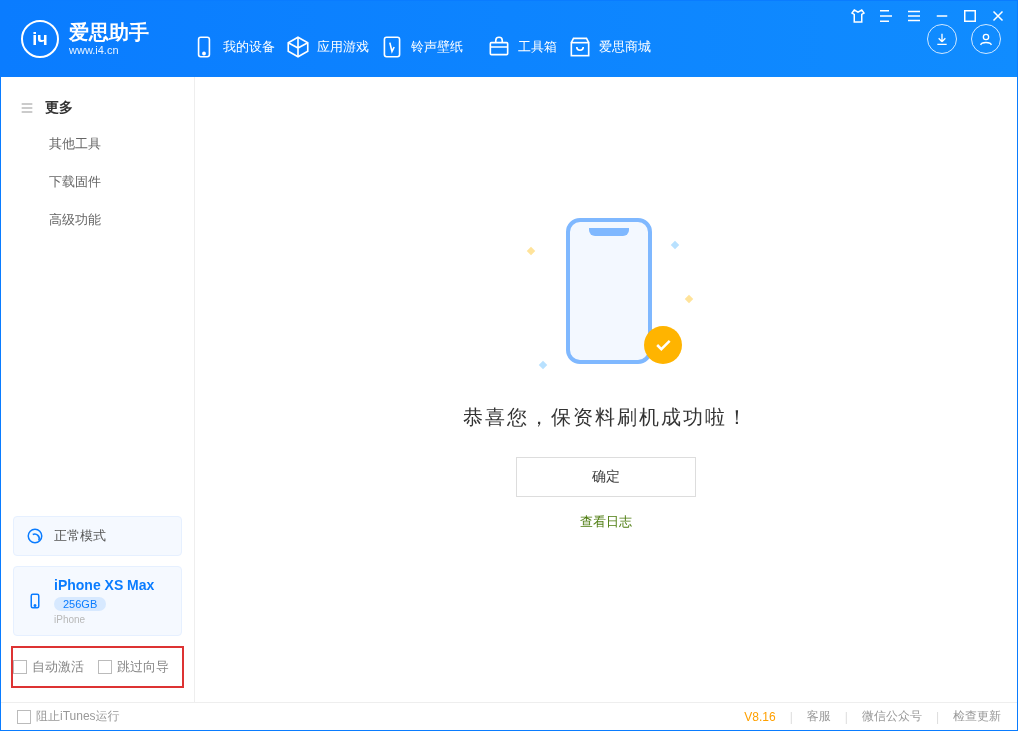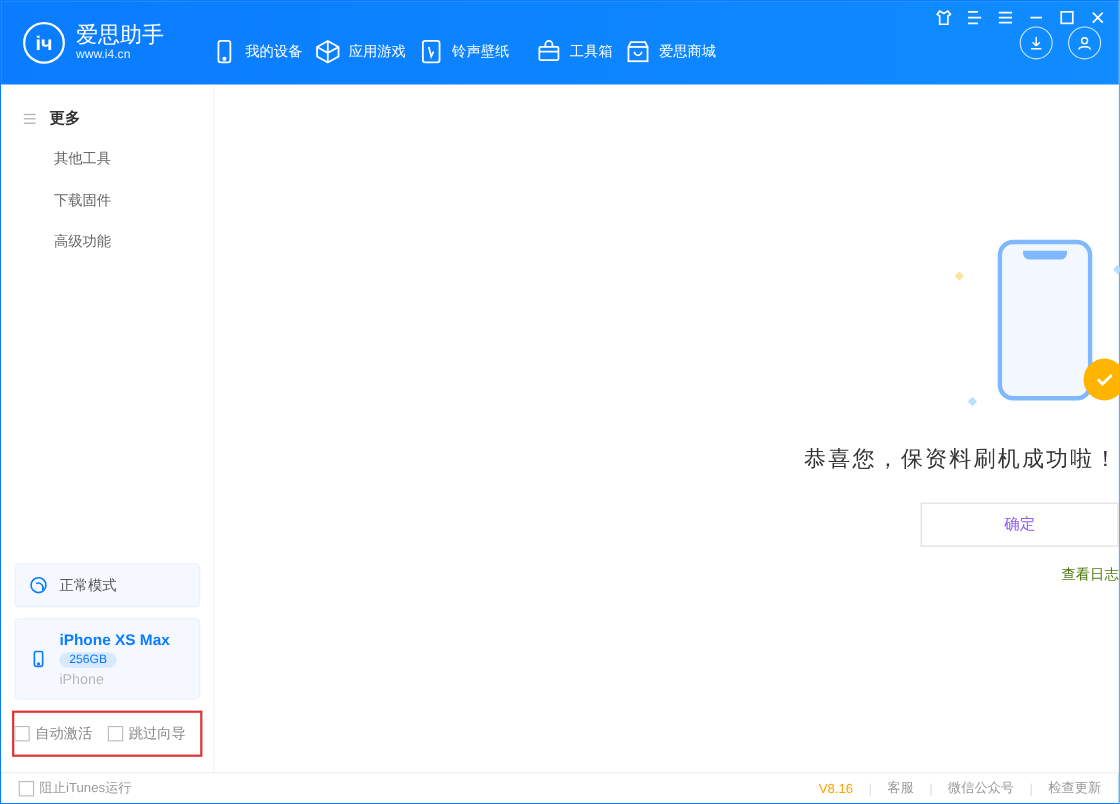--- a/index.html
+++ b/index.html
@@ -2,21 +2,21 @@
 <html><head>
 <meta charset="utf-8">
 <style>
 *{box-sizing:border-box;margin:0;padding:0;font-family:"Microsoft YaHei","PingFang SC",sans-serif}
 body{background:#fff}
 .app{width:1018px;height:731px;border:1px solid #0a7cff;position:relative;display:flex;flex-direction:column;background:#fff}
 .header{height:76px;background:linear-gradient(to right,#0a7cff,#108cff);display:flex;align-items:center;color:#fff}
 .logo{display:flex;align-items:center;padding:0 20px;gap:10px}
 .logo-ico{width:38px;height:38px;border:2px solid #fff;border-radius:50%;display:flex;align-items:center;justify-content:center;font-weight:bold;font-size:18px}
 .logo-txt{line-height:1.2}
-.logo-txt .zh{font-size:20px;font-weight:400}
+.logo-txt .zh{font-size:20px;font-weight:700}
 .logo-txt .url{font-size:11px;opacity:.9}
 .nav{display:flex;align-items:flex-end;height:100%;margin-left:12px}
 .nav-item{width:94px;height:60px;display:flex;flex-direction:row;align-items:center;justify-content:flex-end;gap:6px;cursor:pointer;font-size:13px}
 .nav-item svg{width:26px;height:26px}
 .nav-item.active{background:rgba(255,255,255,.15)}
 .header-right{margin-left:auto;display:flex;align-items:center;gap:14px;padding-right:16px}
 .circ{width:30px;height:30px;border:1.5px solid rgba(255,255,255,.8);border-radius:50%;display:flex;align-items:center;justify-content:center;cursor:pointer}
 .winctrl{position:absolute;top:6px;right:10px;display:flex;gap:10px;color:#fff}
 .winctrl span{width:18px;height:18px;display:flex;align-items:center;justify-content:center;cursor:pointer;font-size:13px}
 .body{flex:1;display:flex;min-height:0}
@@ -24,37 +24,37 @@
 .side-sec{padding-top:14px}
 .side-hd{display:flex;align-items:center;gap:10px;padding:8px 18px;color:#333;font-size:14px;font-weight:600}
 .side-hd svg{width:16px;height:16px}
 .side-it{padding:10px 18px 10px 48px;color:#666;font-size:13px;cursor:pointer}
 .side-it.active{color:#0a7cff}
 .side-bt{margin-top:auto}
 .card{margin:10px 12px;background:#f5f9ff;border:1px solid #e6f0ff;border-radius:4px;padding:10px 12px;font-size:13px;color:#555;display:flex;align-items:center;gap:10px}
 .card svg{width:18px;height:18px;flex-shrink:0}
 .dev-card .name{color:#0a7cff;font-weight:600;font-size:14px}
 .cap{display:inline-block;margin-top:4px;background:#d7e9ff;color:#0a7cff;font-size:11px;border-radius:9px;padding:1px 9px}
-.subt{color:#b8b8b8;font-size:13px;margin-top:3px}
+.subt{color:#b8b8b8;font-size:10px;margin-top:3px}
 .redbox{border:2px solid #d33;margin:8px 10px 14px;padding:10px 0;display:flex;gap:14px;font-size:13px;color:#888}
 .chk{display:flex;align-items:center;gap:5px}
 .chk .box{width:14px;height:14px;border:1px solid #bbb;background:#fff}
-.main{flex:1;position:relative;background:#fff;display:flex;flex-direction:column;align-items:flex-end;justify-content:center;gap:0}
+.main{flex:1;position:relative;background:#fff;display:flex;flex-direction:column;align-items:center;justify-content:center;gap:0}
 .illus{position:relative;width:140px;height:170px;margin-top:-40px}
 .phone{position:absolute;left:30px;top:10px;width:86px;height:146px;border:4px solid #7fb8ff;border-radius:14px;background:#f3f8ff}
 .phone::before{content:"";position:absolute;top:6px;left:50%;transform:translateX(-50%);width:40px;height:8px;background:#7fb8ff;border-radius:0 0 6px 6px}
 .chkbadge{position:absolute;right:-6px;bottom:14px;width:38px;height:38px;background:#ffb400;border-radius:50%;display:flex;align-items:center;justify-content:center}
 .chkbadge svg{width:20px;height:20px}
 .dot{width:6px;height:6px;background:#ffe39a;position:absolute;transform:rotate(45deg)}
 .dot.a{left:-8px;top:40px}
 .dot.b{right:-2px;top:34px;background:#b8e1ff}
 .dot.c{left:4px;bottom:10px;background:#b8e1ff}
 .dot.d{right:-16px;top:88px}
 .msg{margin-top:26px;font-size:20px;color:#333;letter-spacing:2px}
-.okbtn{margin-top:26px;width:180px;height:40px;border:1px solid #ddd;background:#fff;font-size:14px;color:#8b5cf6;cursor:pointer}
+.okbtn{margin-top:26px;width:180px;height:40px;border:1px solid #ddd;background:#fff;font-size:14px;color:#404040;cursor:pointer}
 .loglink{margin-top:16px;font-size:13px;color:#4d7c0f;cursor:pointer}
 .footer{height:28px;border-top:1px solid #eee;display:flex;align-items:center;padding:0 16px;font-size:12px;color:#999}
 .footer .right{margin-left:auto;display:flex;align-items:center;gap:14px}
 .footer .ver{color:#ffa000}
 .footer .sep{color:#ddd}
 </style>
 </head>
 <body>
 <div class="app">
 

